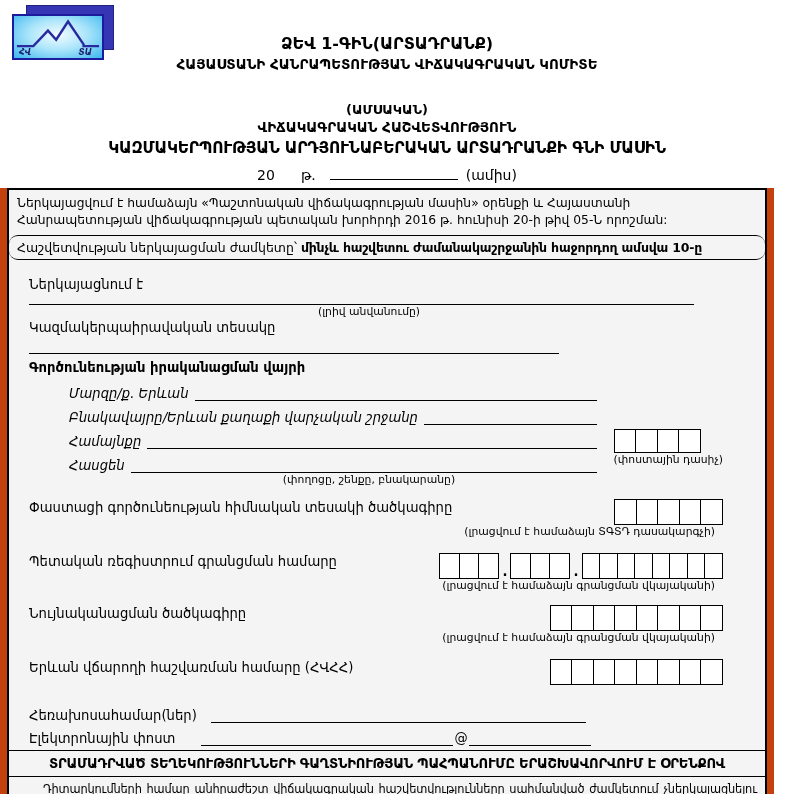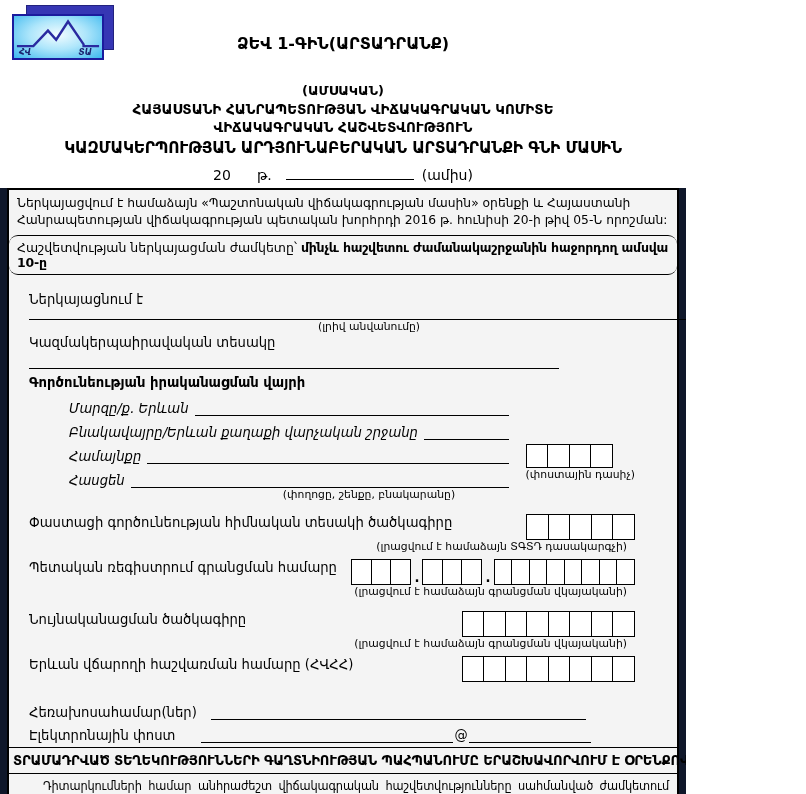--- a/index.html
+++ b/index.html
@@ -1,16 +1,16 @@
 <!DOCTYPE html>
 <html><head>
 <meta charset="utf-8">
 <style>
   html,body{margin:0;padding:0;background:#fff;}
-  .page{position:relative;width:686px;height:794px;background:#0f172a;overflow:hidden;
+  .page{position:relative;width:774px;height:794px;background:#c2410c;overflow:hidden;
         font-family:"DejaVu Sans",sans-serif;color:#000;box-sizing:border-box;}
   
   .header{position:relative;height:188px;background:#fff;}
   .logo{position:absolute;left:12px;top:5px;width:108px;height:58px;}
   .logo-back{position:absolute;left:14px;top:0;width:86px;height:43px;background:#3636b4;border:1px solid #22227e;}
   .logo-front{position:absolute;left:0;top:9px;width:92px;height:46px;border:2px solid #1b1b9e;
      background:radial-gradient(ellipse at 50% 45%, #f2fcff 0%, #aee6fb 45%, #3cb8ef 100%);box-sizing:border-box;}
   .logo-front svg{position:absolute;left:0;top:0;width:100%;height:100%;}
   .logo-txt{position:absolute;bottom:1px;font-size:8px;font-style:italic;color:#1c2470;font-weight:bold;}
   .logo-txt.l{left:5px;} .logo-txt.r{right:10px;}
@@ -44,21 +44,21 @@
   .locrow{display:flex;align-items:flex-end;margin-left:40px;margin-right:148px;height:24px;font-style:italic;}
   .locrow .lab{white-space:nowrap;padding-right:6px;}
   .postal{position:absolute;right:22px;top:52px;text-align:center;}
   .cells{display:flex;}
   .cell{width:23px;height:26px;background:#fff;border:1.5px solid #000;margin-left:-1.5px;box-sizing:border-box;}
   .cells .cell:first-child{margin-left:0;}
   .postal .cell{width:23px;height:24px;}
   .cells.sm .cell{width:21px;}
   .cells.xs .cell{width:19px;}
   .coderow{display:flex;justify-content:space-between;margin-top:12px;}
-  .coderow.tight{margin-top:5px;}
+  .coderow.tight{margin-top:14px;}
   .coderow .lbl{white-space:nowrap;}
   .grp{display:flex;align-items:flex-end;}
   .dot{font-weight:bold;margin:0 3px;line-height:14px;}
   .phone-row{display:flex;align-items:flex-end;margin-top:18px;height:20px;}
   .phone-row .lab{white-space:nowrap;padding-right:14px;}
   .email-row{display:flex;align-items:flex-end;margin-top:3px;height:20px;padding-bottom:4px;}
   .email-row .lab{white-space:nowrap;padding-right:26px;}
   .fillw1{width:375px;border-bottom:1.5px solid #000;height:15px;}
   .fillw2{width:252px;border-bottom:1.5px solid #000;height:15px;}
   .fillw3{width:122px;border-bottom:1.5px solid #000;height:15px;}
@@ -77,22 +77,22 @@
       <div class="logo-back"></div>
       <div class="logo-front">
         <svg viewBox="0 0 92 46">
           <path d="M1 33 H19 L35 16 L44 26 L57 6 L74 31 L74 33 H91" fill="none" stroke="#2a2aa0" stroke-width="2.6"></path>
         </svg>
         <span class="logo-txt l">ՀՎ</span>
         <span class="logo-txt r">ՏԱ</span>
       </div>
     </div>
     <div class="hline form-code">ՁԵՎ 1-ԳԻՆ(ԱՐՏԱԴՐԱՆՔ)</div>
+    <div class="hline committee">ՀԱՅԱՍՏԱՆԻ ՀԱՆՐԱՊԵՏՈՒԹՅԱՆ ՎԻՃԱԿԱԳՐԱԿԱՆ ԿՈՄԻՏԵ</div>
     <div class="hline periodicity">(ԱՄՍԱԿԱՆ)</div>
-    <div class="hline committee">ՀԱՅԱՍՏԱՆԻ ՀԱՆՐԱՊԵՏՈՒԹՅԱՆ ՎԻՃԱԿԱԳՐԱԿԱՆ ԿՈՄԻՏԵ</div>
     <div class="hline report-type">ՎԻՃԱԿԱԳՐԱԿԱՆ ՀԱՇՎԵՏՎՈՒԹՅՈՒՆ</div>
     <div class="hline form-title">ԿԱԶՄԱԿԵՐՊՈՒԹՅԱՆ ԱՐԴՅՈՒՆԱԲԵՐԱԿԱՆ ԱՐՏԱԴՐԱՆՔԻ ԳՆԻ ՄԱՍԻՆ</div>
     <div class="date-row">
       <span>20</span><span class="gap"></span><span>թ.</span><span class="month-line"></span><span>(ամիս)</span>
     </div>
   </div>
 
   <div class="outer">
 
     <div class="legal-basis">Ներկայացվում է համաձայն «Պաշտոնական վիճակագրության մասին»  օրենքի և Հայաստանի Հանրապետության վիճակագրության պետական խորհրդի 2016 թ. հունիսի 20-ի թիվ 05-Ն որոշման:</div>

